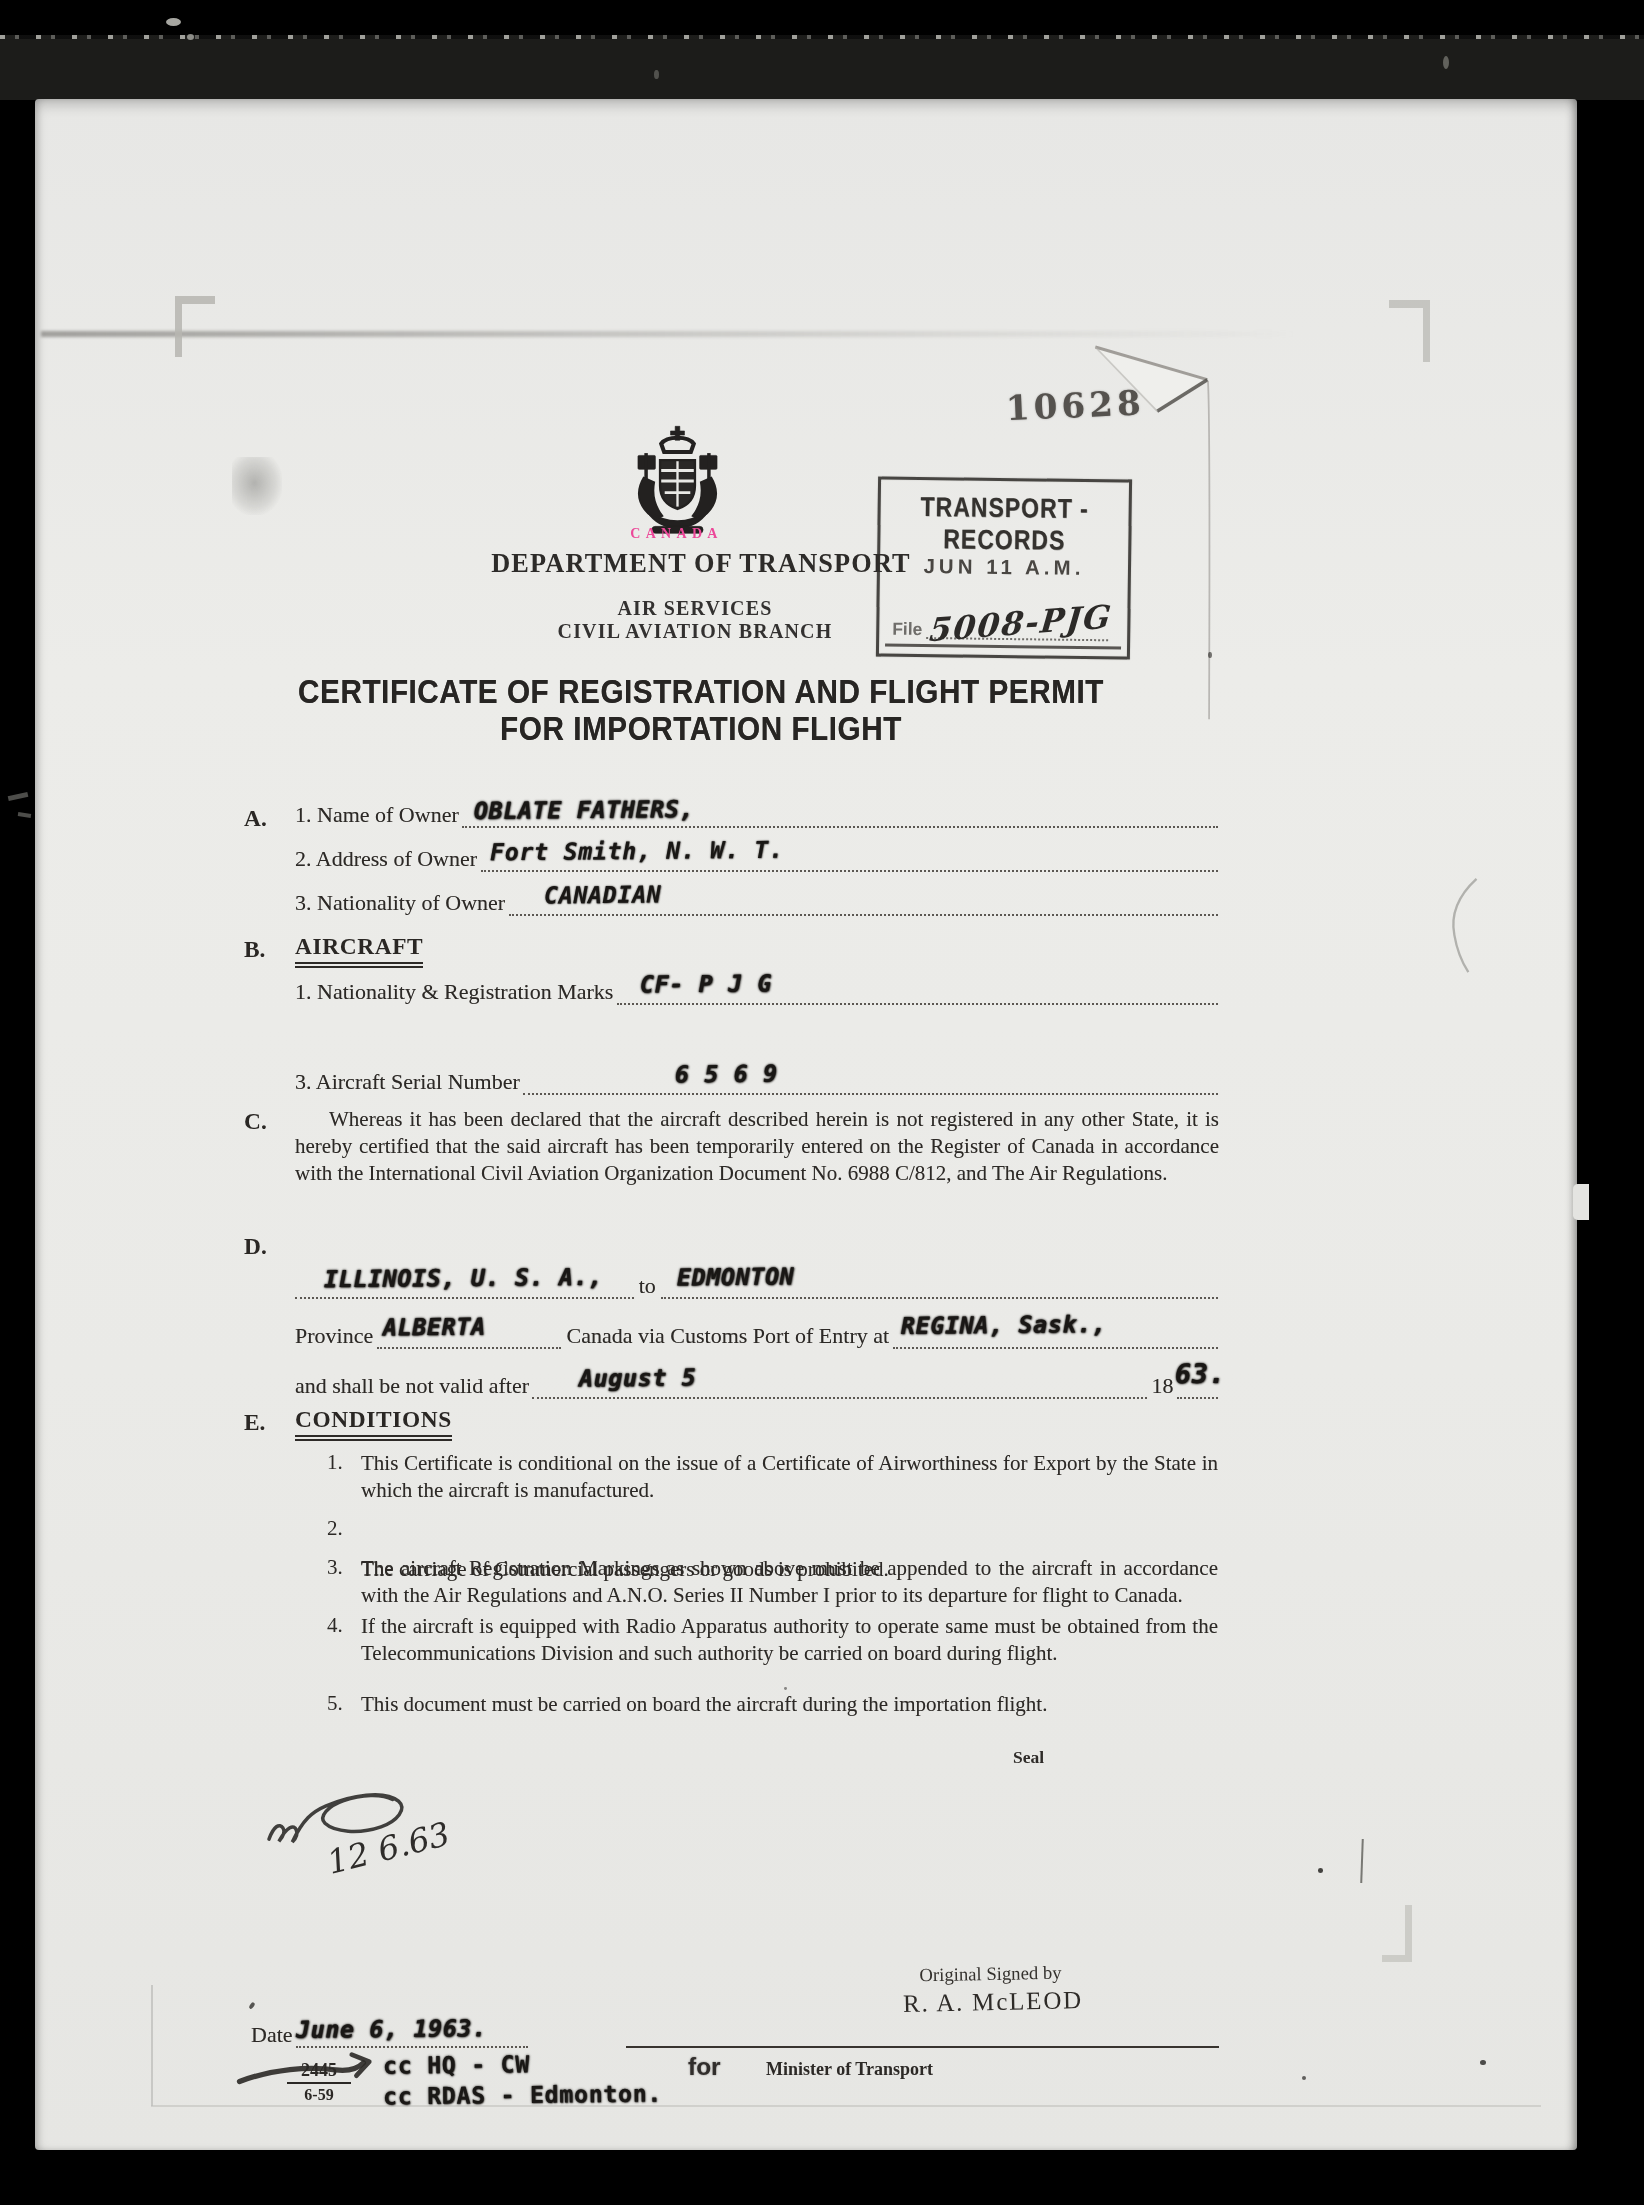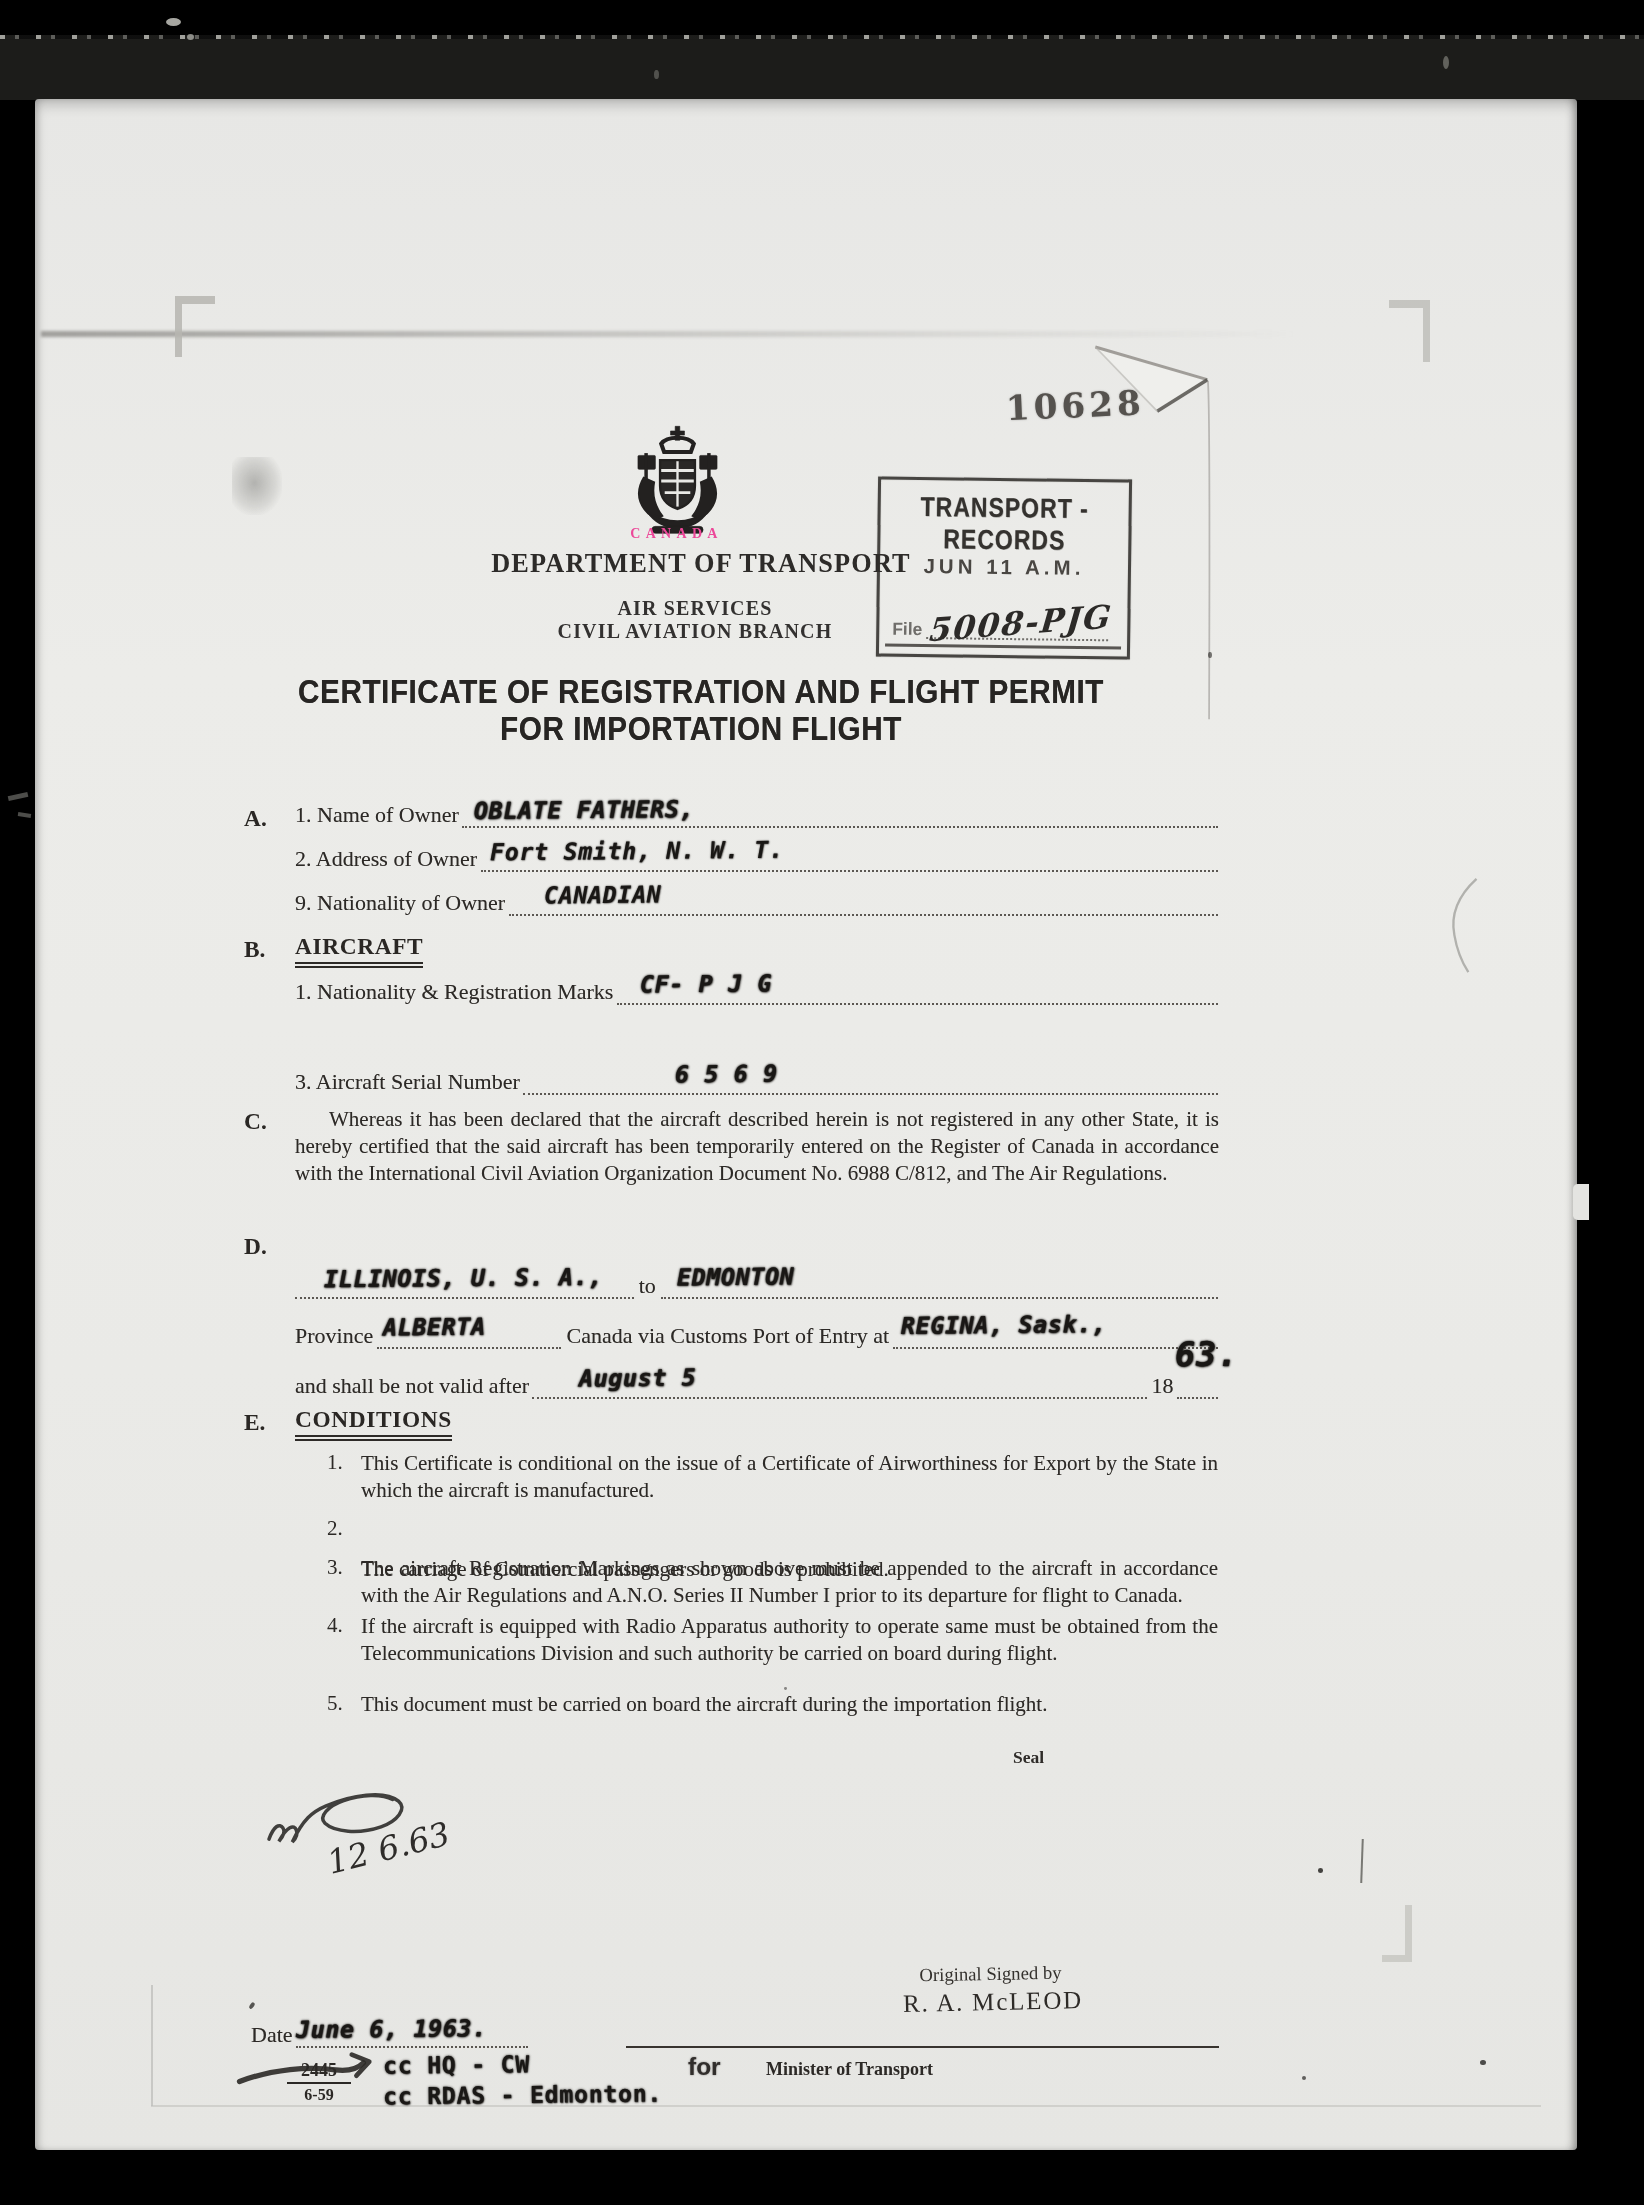--- a/index.html
+++ b/index.html
@@ -172,21 +172,21 @@
       <i class="typed heavy" style="left:11.7px;">OBLATE FATHERS,</i>
     </span>
   </div>
   <div class="row" style="left:295px;top:838px;width:923px;">
     <span class="lbl">2. Address of Owner</span>
     <span class="dots">
       <i class="typed" style="left:9.3px;bottom:4.7px;">Fort Smith, N. W. T.</i>
     </span>
   </div>
   <div class="row" style="left:295px;top:882px;width:923px;">
-    <span class="lbl">9. Nationality of Owner</span>
+    <span class="lbl">3. Nationality of Owner</span>
     <span class="dots">
       <i class="typed" style="left:35px;bottom:4.7px;">CANADIAN</i>
     </span>
   </div>
 
   <div class="letter" style="left:244px;top:936px;">B.</div>
   <div class="sec-head" style="left:295px;top:933px;">AIRCRAFT</div>
   <div class="row" style="left:295px;top:971px;width:923px;">
     <span class="lbl">1. Nationality &amp; Registration Marks</span>
     <span class="dots">
@@ -223,21 +223,21 @@
       <i class="typed heavy" style="left:8.2px;bottom:8.2px;">REGINA, Sask.,</i>
     </span>
   </div>
   <div class="row" style="left:295px;top:1365px;width:923px;">
     <span class="lbl">and shall be not valid after</span>
     <span class="dots">
       <i class="typed heavy" style="left:47px;bottom:4.7px;">August 5</i>
     </span>
     <span class="lbl" style="padding-left:4.7px;">18</span>
     <span class="dots" style="flex:0 0 41px;">
-      <i class="typed heavy" style="left:-2.3px;bottom:23px;font-size:34px;">63.</i>
+      <i class="typed heavy" style="left:-2.3px;bottom:8px;font-size:27px;">63.</i>
     </span>
   </div>
 
   <div class="letter" style="left:244px;top:1409px;">E.</div>
   <div class="sec-head" style="left:295px;top:1406px;">CONDITIONS</div>
 
   <div class="cond-num" style="left:327px;top:1450px;">1.</div>
   <div class="para" style="left:361px;top:1450px;width:857px;">This Certificate is conditional on the issue of a Certificate of Airworthiness for Export by the State in which the aircraft is manufactured.</div>
 
   <div class="cond-num" style="left:327px;top:1516px;">2.</div>

